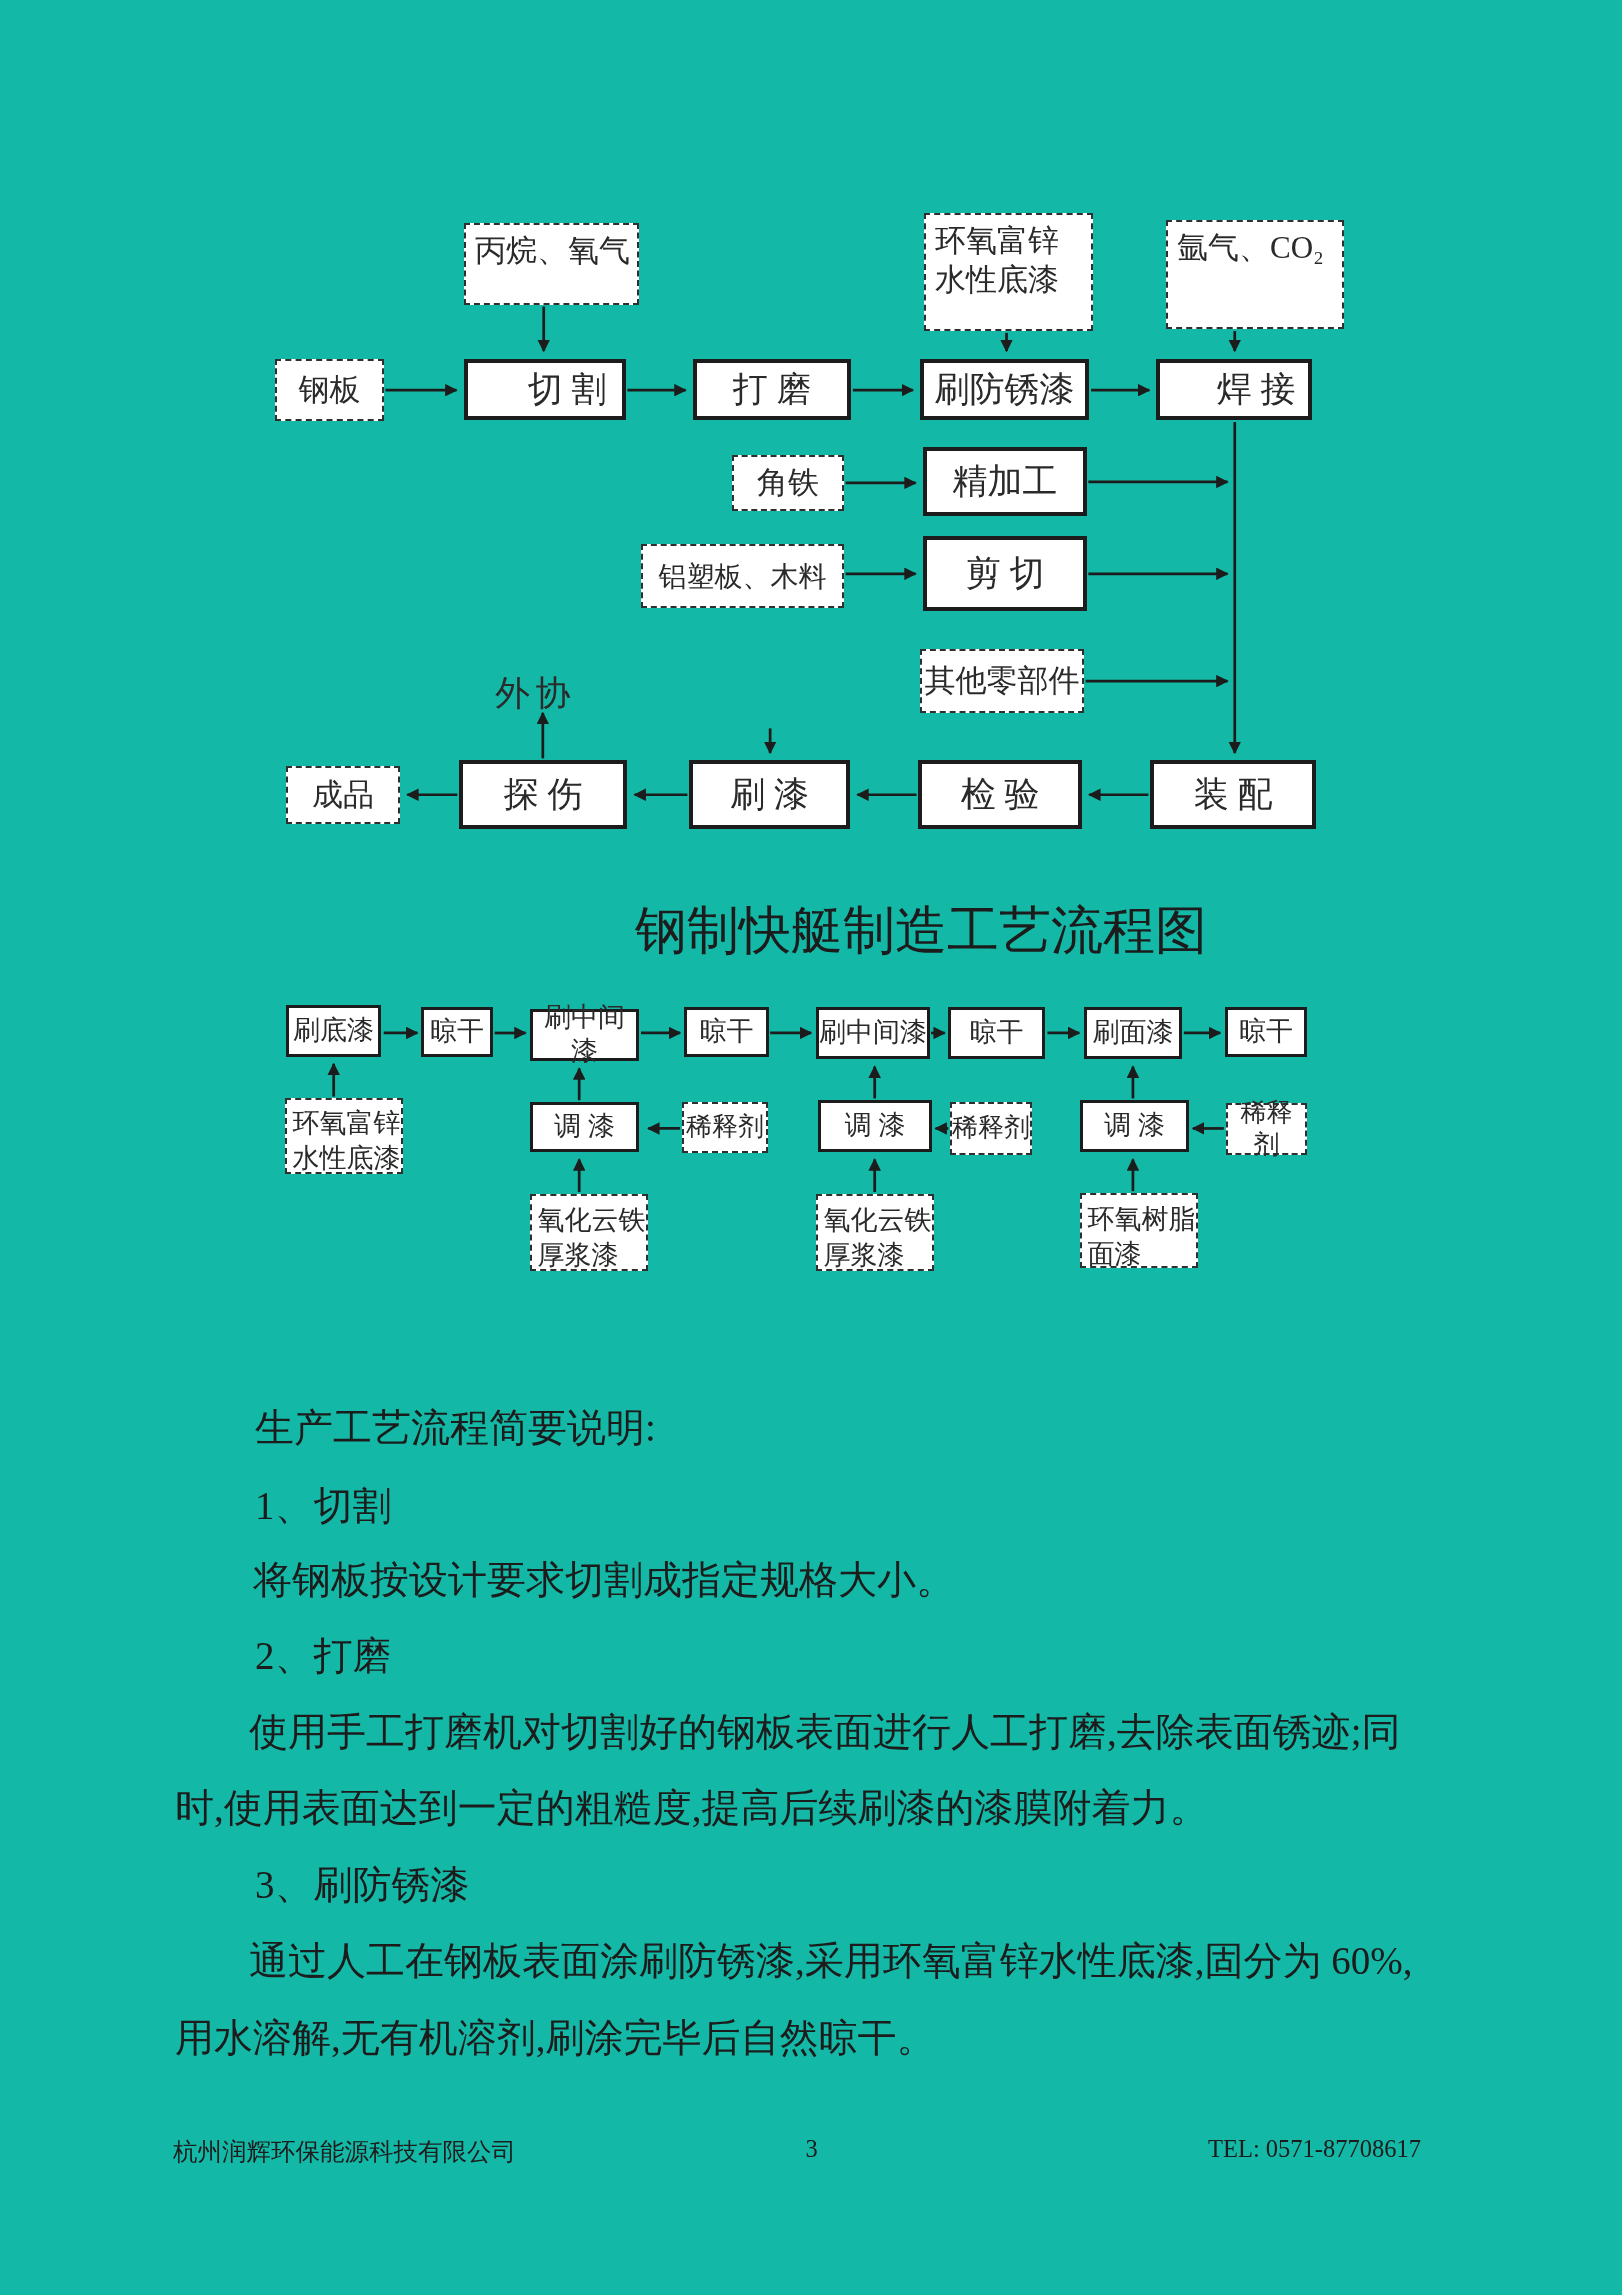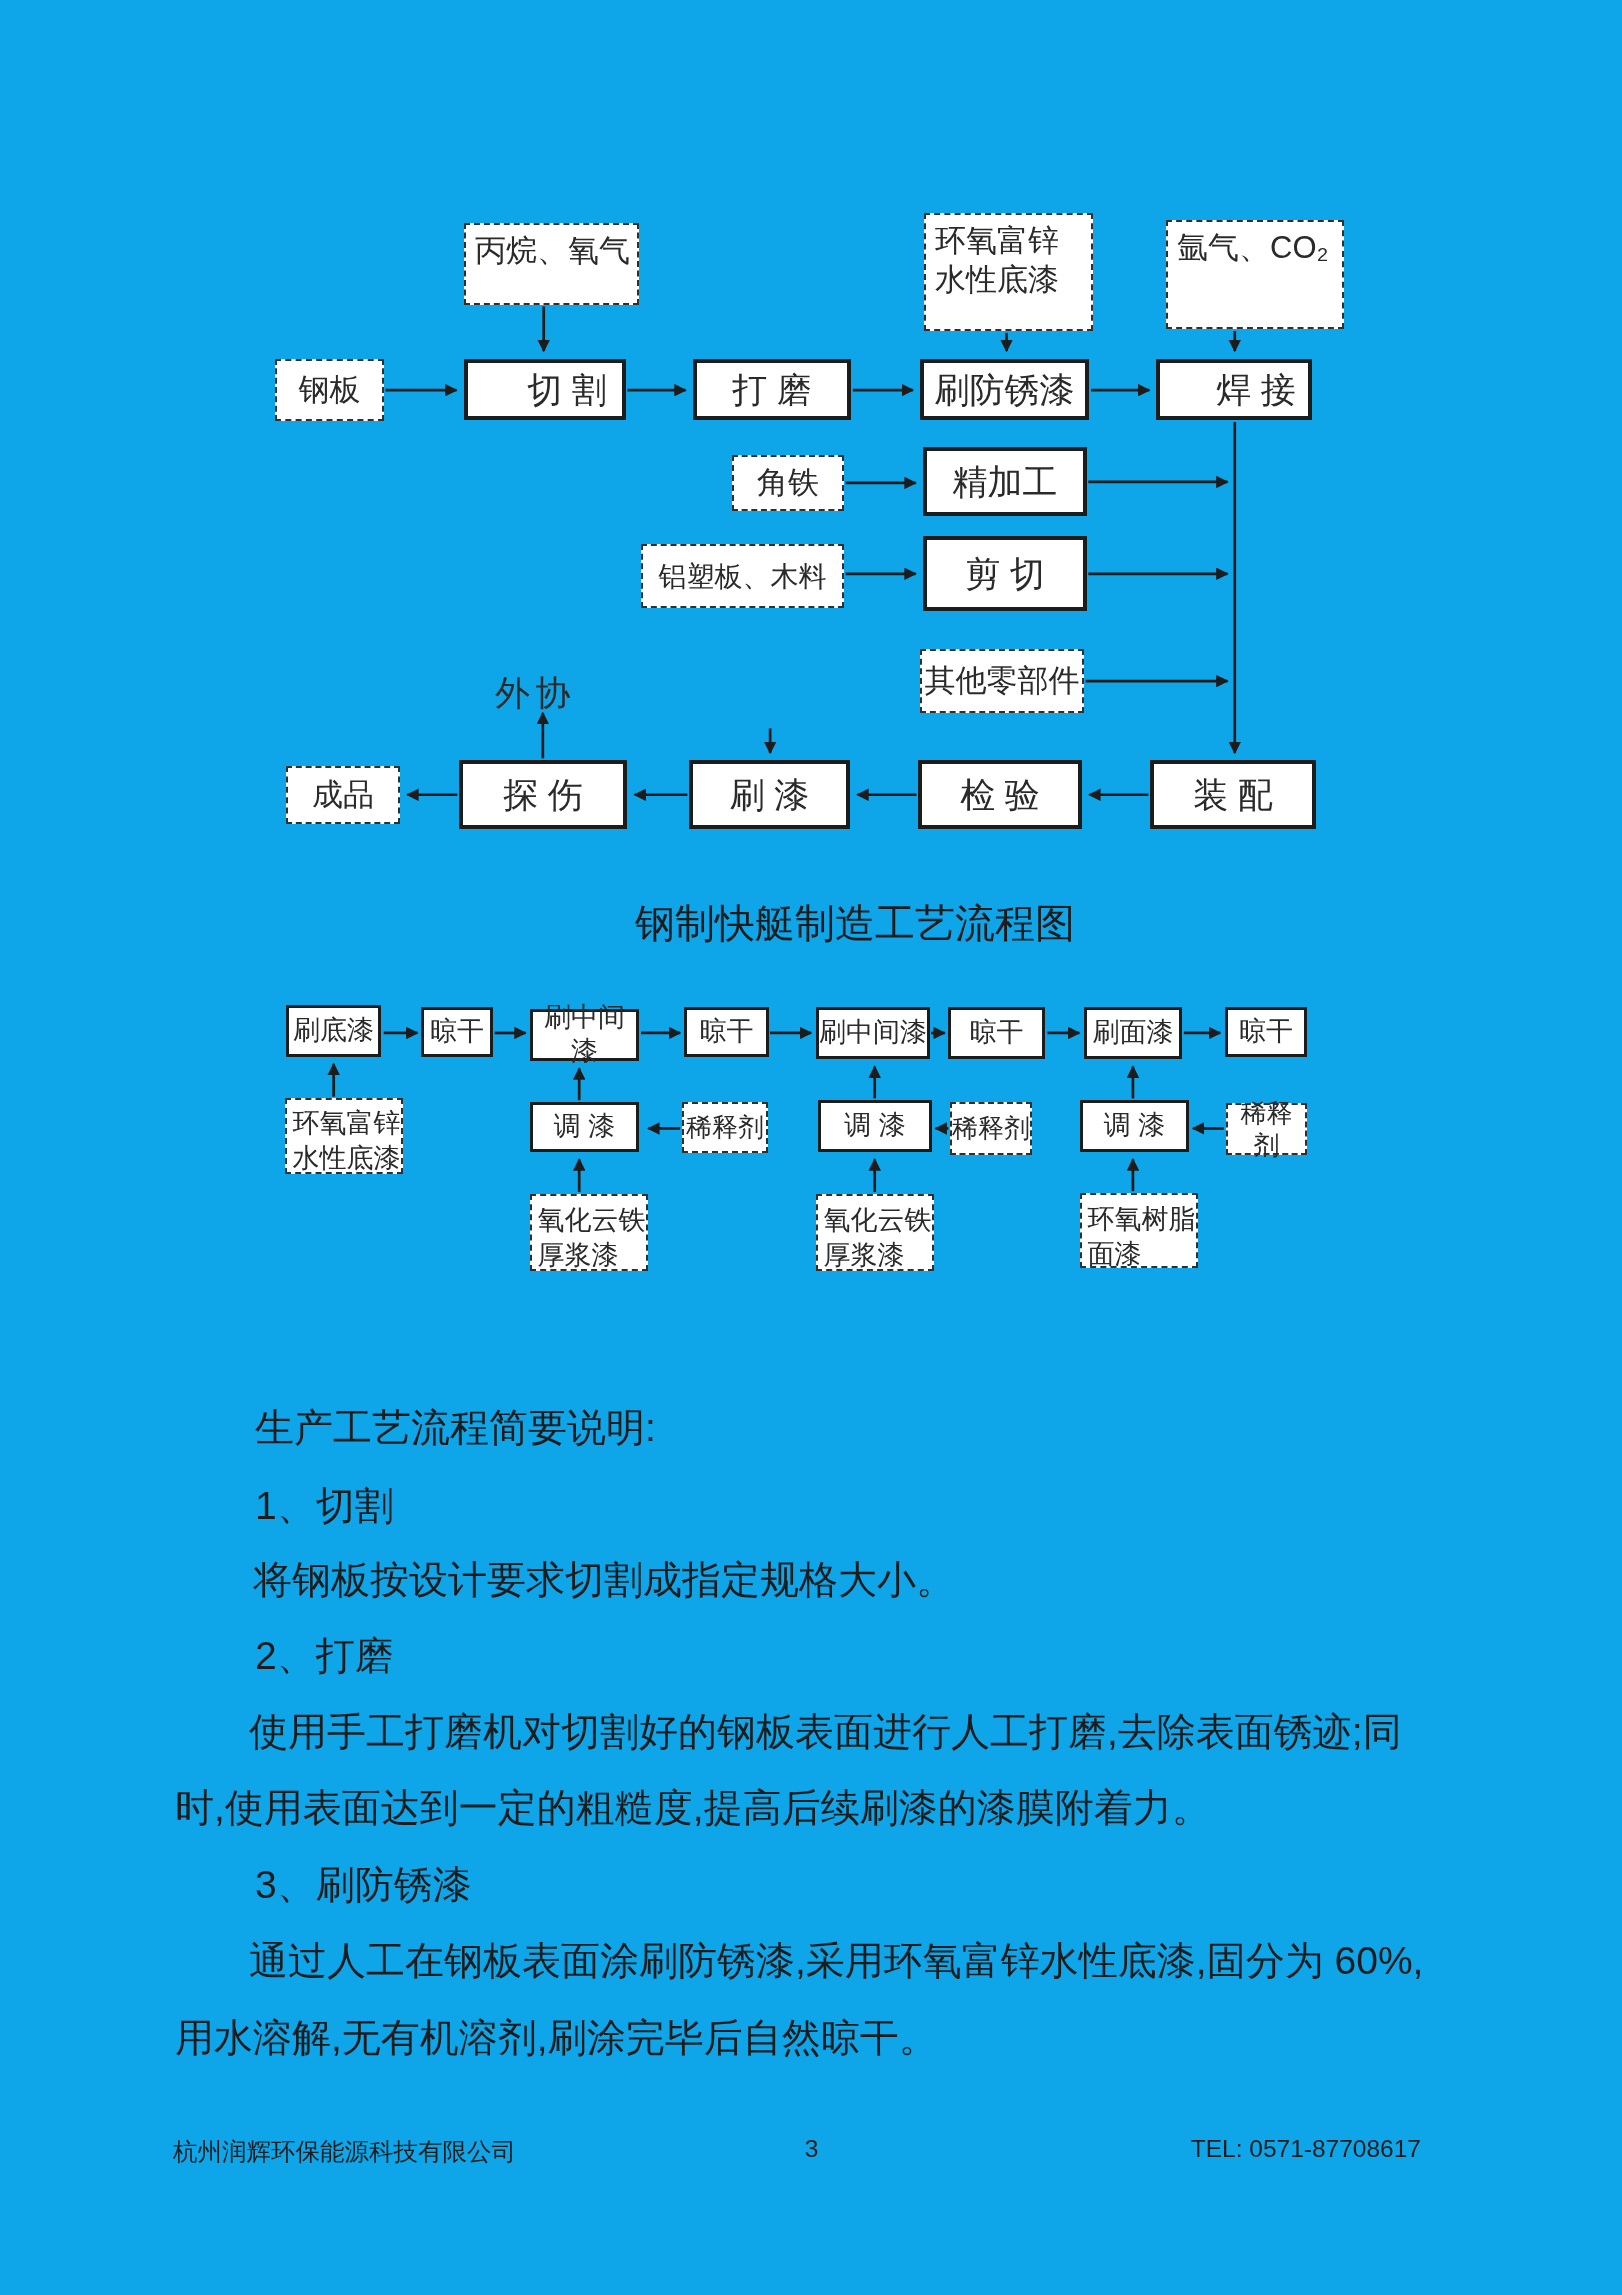--- a/index.html
+++ b/index.html
@@ -1,20 +1,20 @@
 <!DOCTYPE html>
 <html style="font-size:14.5px"><head>
 <meta charset="utf-8">
 <style>
   html,body{margin:0;padding:0;background:#e8e8e8;}
   .page{
     position:relative;
     width:1623px;height:2296px;
-    background:#0ea5e9;
-    font-family:Liberation Sans, sans-serif;
+    background:#14b8a6;
+    font-family:Liberation Serif, serif;
     color:#1c1c1c;
     overflow:hidden;
   }
   .box{
     position:absolute;
     box-sizing:border-box;
     display:flex;
     align-items:center;
     justify-content:center;
     text-align:center;
@@ -25,21 +25,21 @@
   .solid1{border:4.5px solid #1c1c1c;font-size:35px;}
   .solid2{border:3.6px solid #1c1c1c;font-size:27px;}
   .dashed1{border:2.7px dashed #2f2f2f;font-size:31px;}
   .dashed2{border:2.7px dashed #2f2f2f;font-size:27px;}
   .top{align-items:flex-start;justify-content:flex-start;text-align:left;padding:7.3px 5.5px 0 9px;}
   .ml{align-items:flex-start;justify-content:flex-start;text-align:left;padding:5.5px 3.6px 0 7.3px;line-height:1.3;}
   .flow-svg{position:absolute;left:0;top:0;width:1623px;height:2296px;pointer-events:none;}
   .flow-svg line{stroke:#1c1c1c;stroke-width:3;}
   .diag-title{
     position:absolute;
-    font-size:40px;
+    font-size:52px;
     letter-spacing:0px;
     color:#1c1c1c;
     white-space:nowrap;
   }
   .body-line{
     position:absolute;
     font-size:39px;
     color:#1c1c1c;
     white-space:nowrap;
     line-height:1.1;

